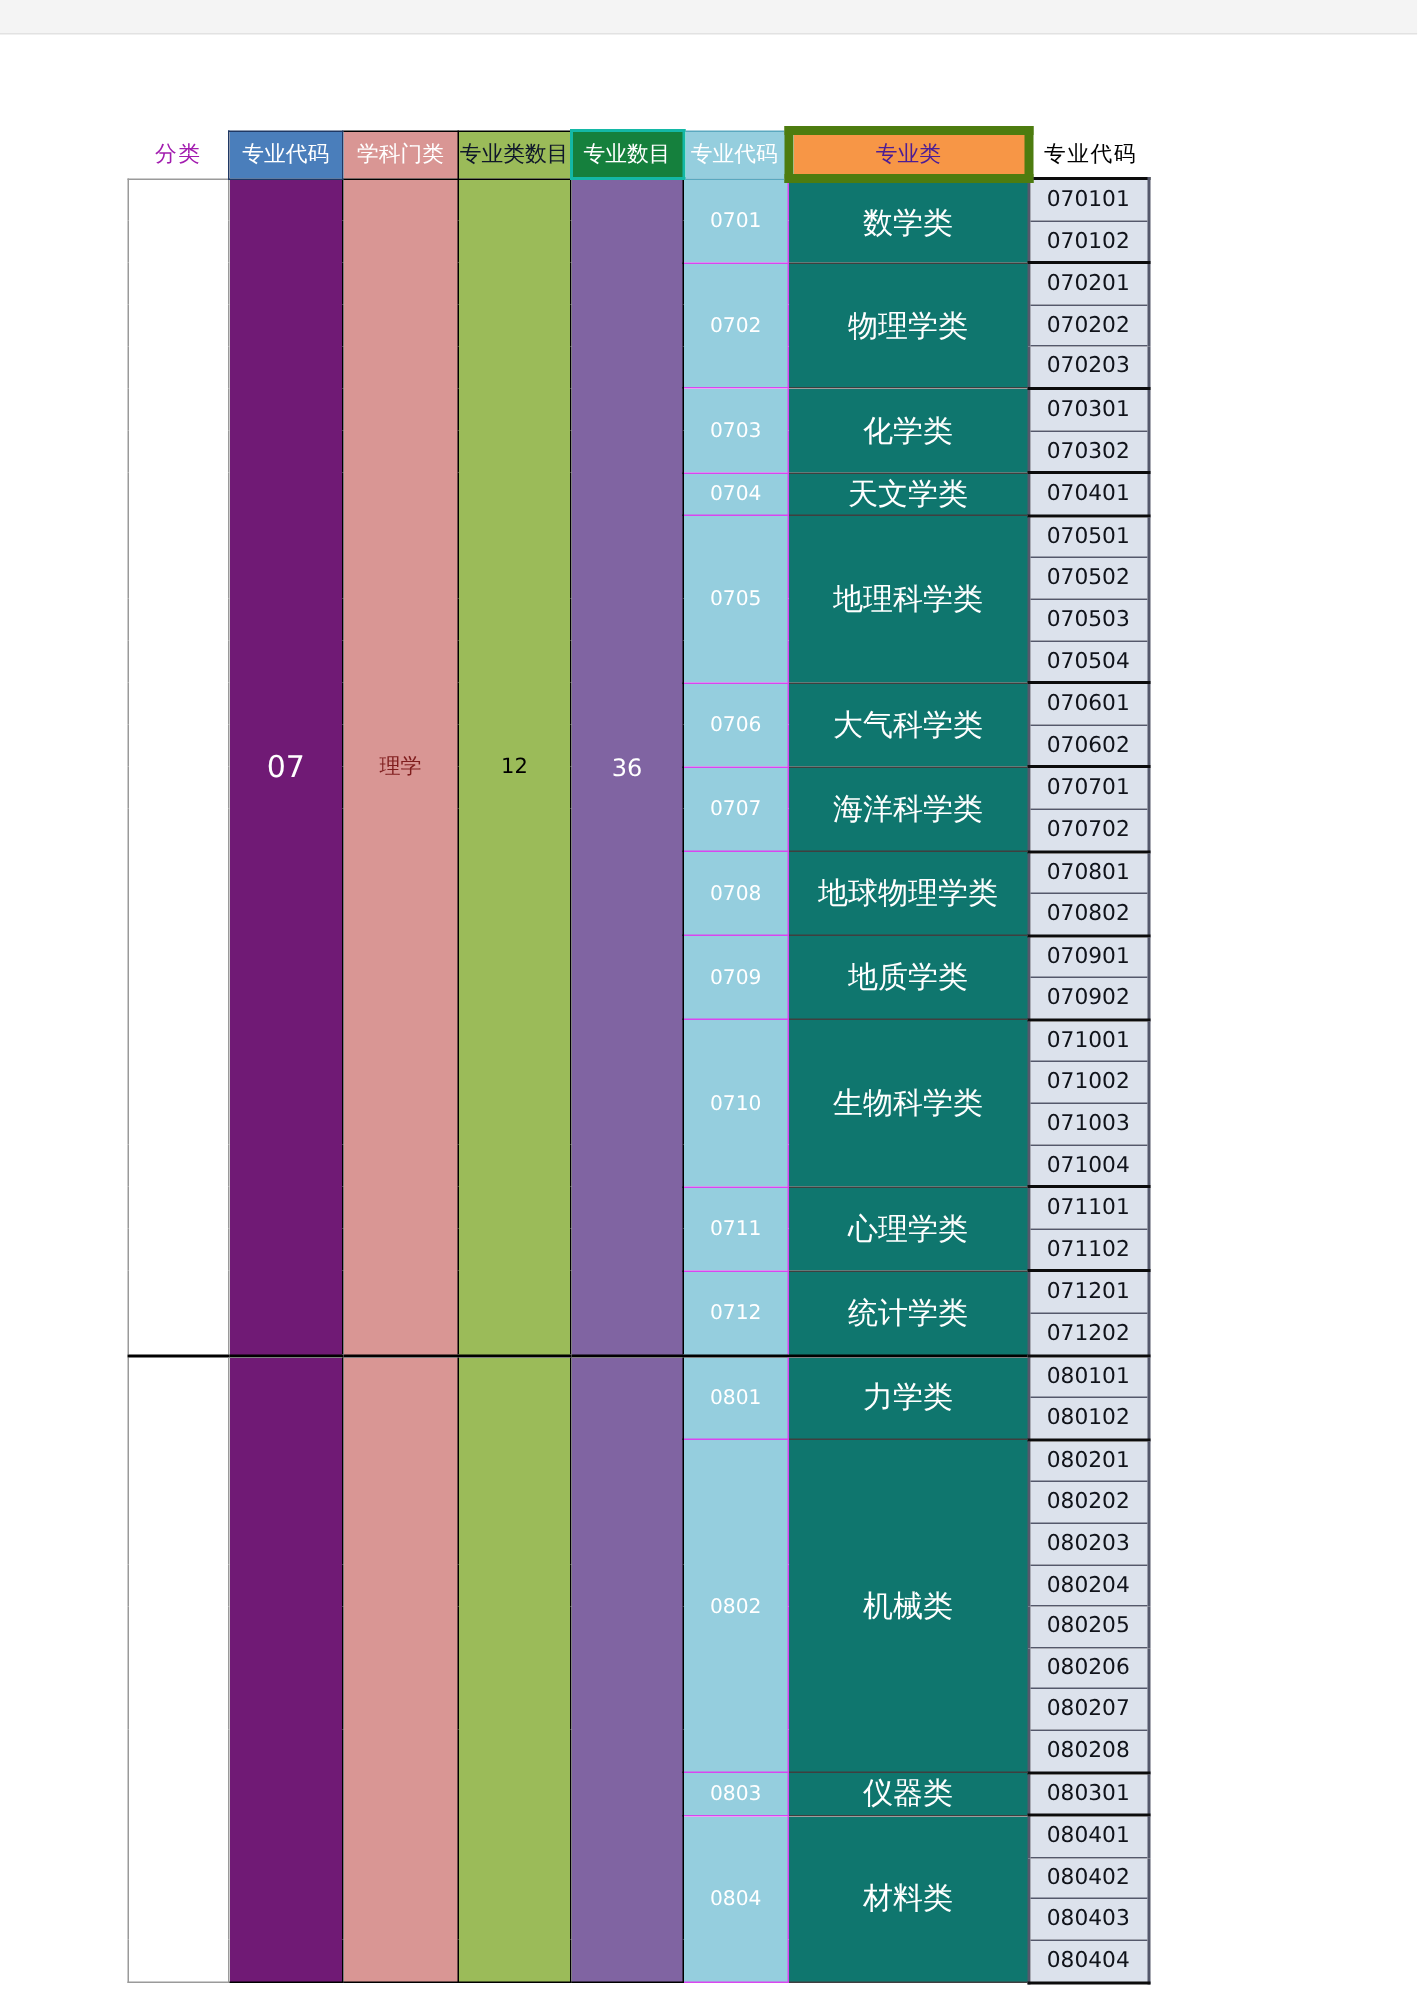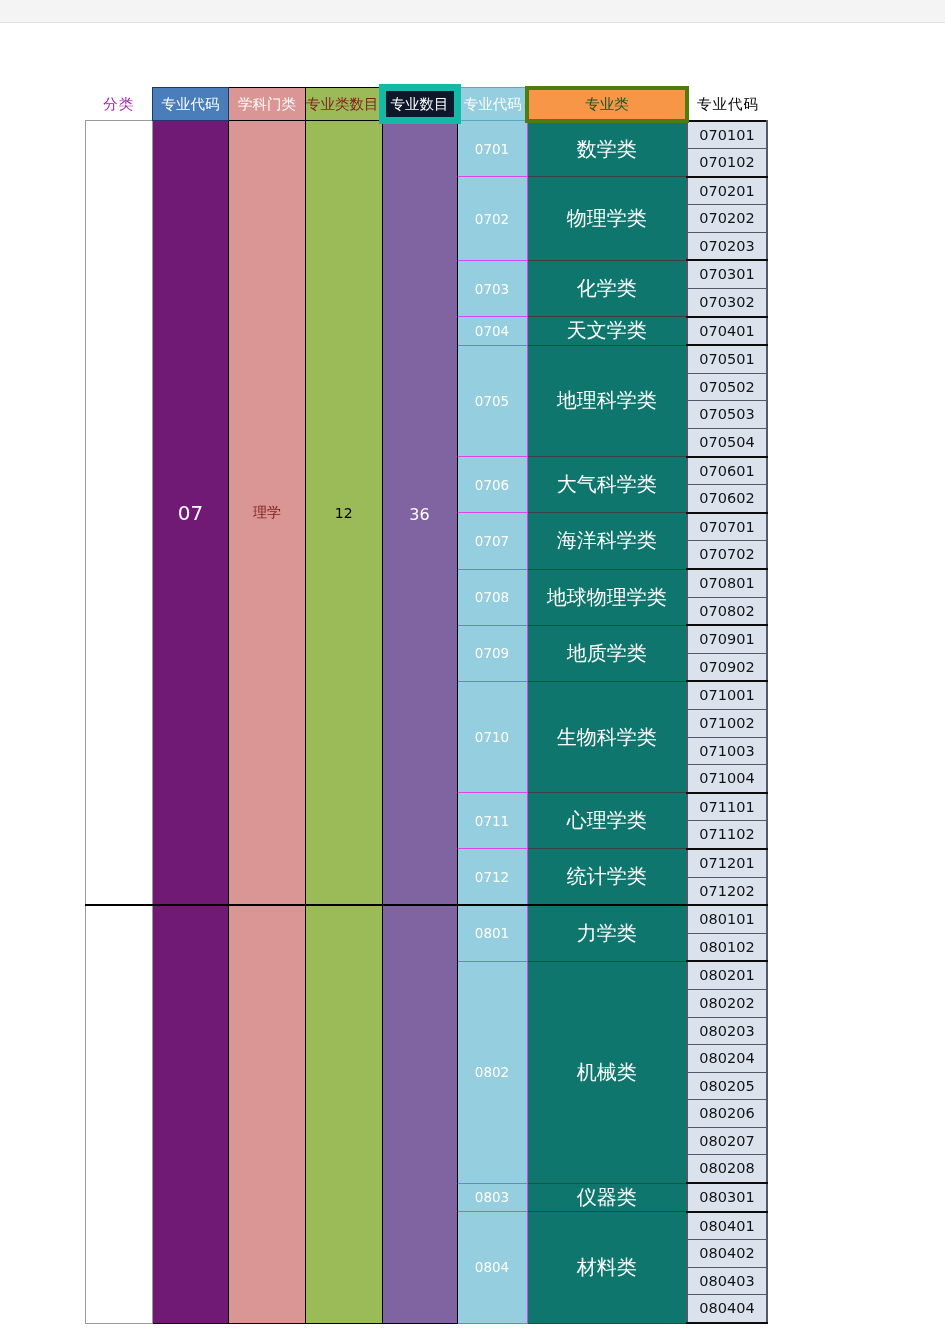--- a/index.html
+++ b/index.html
@@ -61,24 +61,24 @@
   
   tr.header-row td { height: 26px; line-height: 26px; font-size: 14.5px; }
   .h-fenlei {
     background: #ffffff;
     color: #a21caf;
     font-weight: bold;
     letter-spacing: 1px;
   }
   .h-blue   { background: #4A7EBB; color:#ffffff; border:1px solid #1f3864; }
   .h-pink   { background: #D99694; color:#ffffff; border:1px solid #000000; }
-  .h-green  { background: #9BBB59; color:#7f1d1d; border:1px solid #000000; }
-  .h-purple { background: #0f172a; color:#ffffff; border:7px solid #14b8a6; }
+  .h-green  { background: #9BBB59; color:#0f172a; border:1px solid #000000; }
+  .h-purple { background: #15803d; color:#ffffff; border:2px solid #14b8a6; }
   .h-lblue  { background: #95CEDE; color:#ffffff; border:1px solid #5aa8bf; }
-  .h-orange { background: #F79646; color:#14532d; border:4px solid #4d7c0f; }
+  .h-orange { background: #F79646; color:#4c1d95; border:6px solid #4d7c0f; }
   .h-white  { background:#ffffff; color:#000000; font-weight:bold; letter-spacing:1px; }
 
   
   .cell-fenlei {
     background: #ffffff;
     border-left: 1px solid #9a9a9a;
     border-right: 1px solid #9a9a9a;
   }
   .cell-fenlei.first { border-top: 1px solid #9a9a9a; }
   .cell-fenlei.last  { border-bottom: 1px solid #9a9a9a; }

